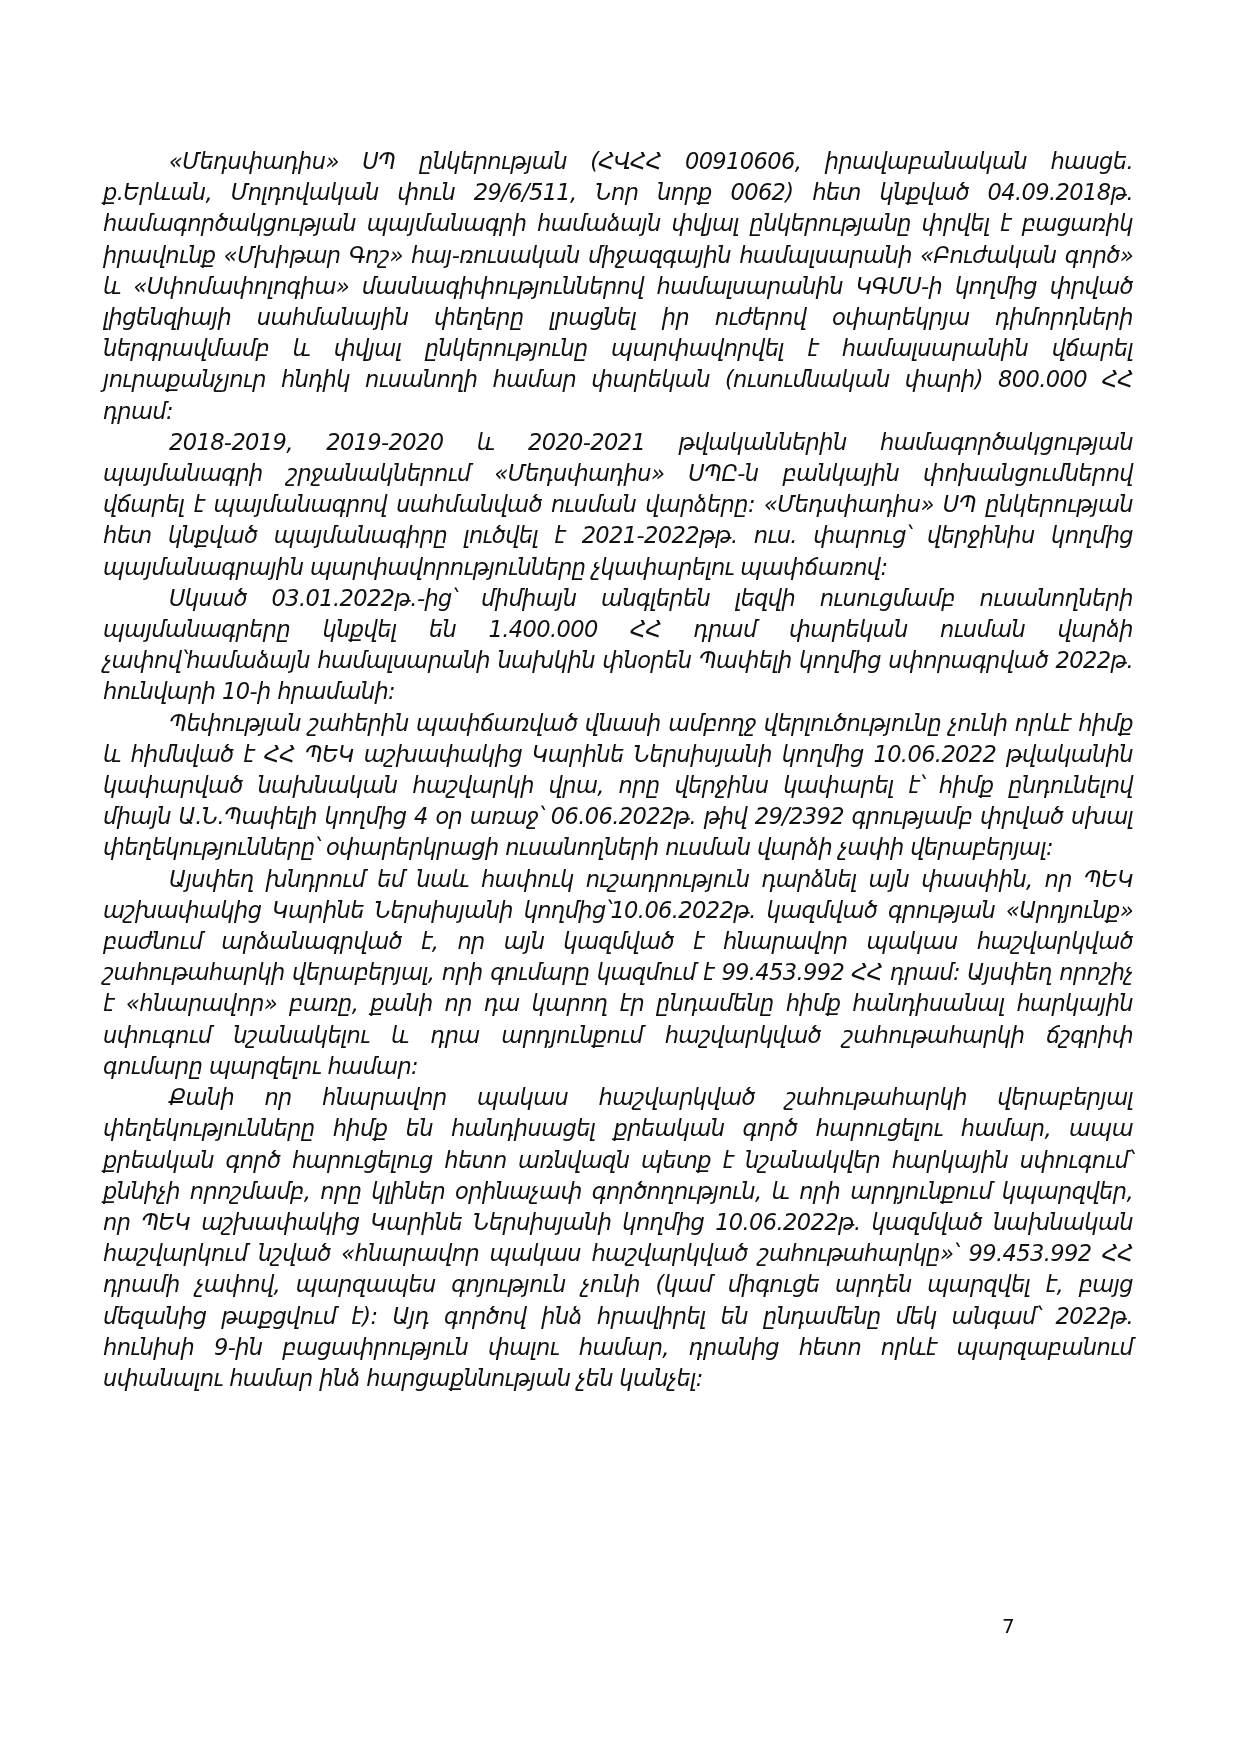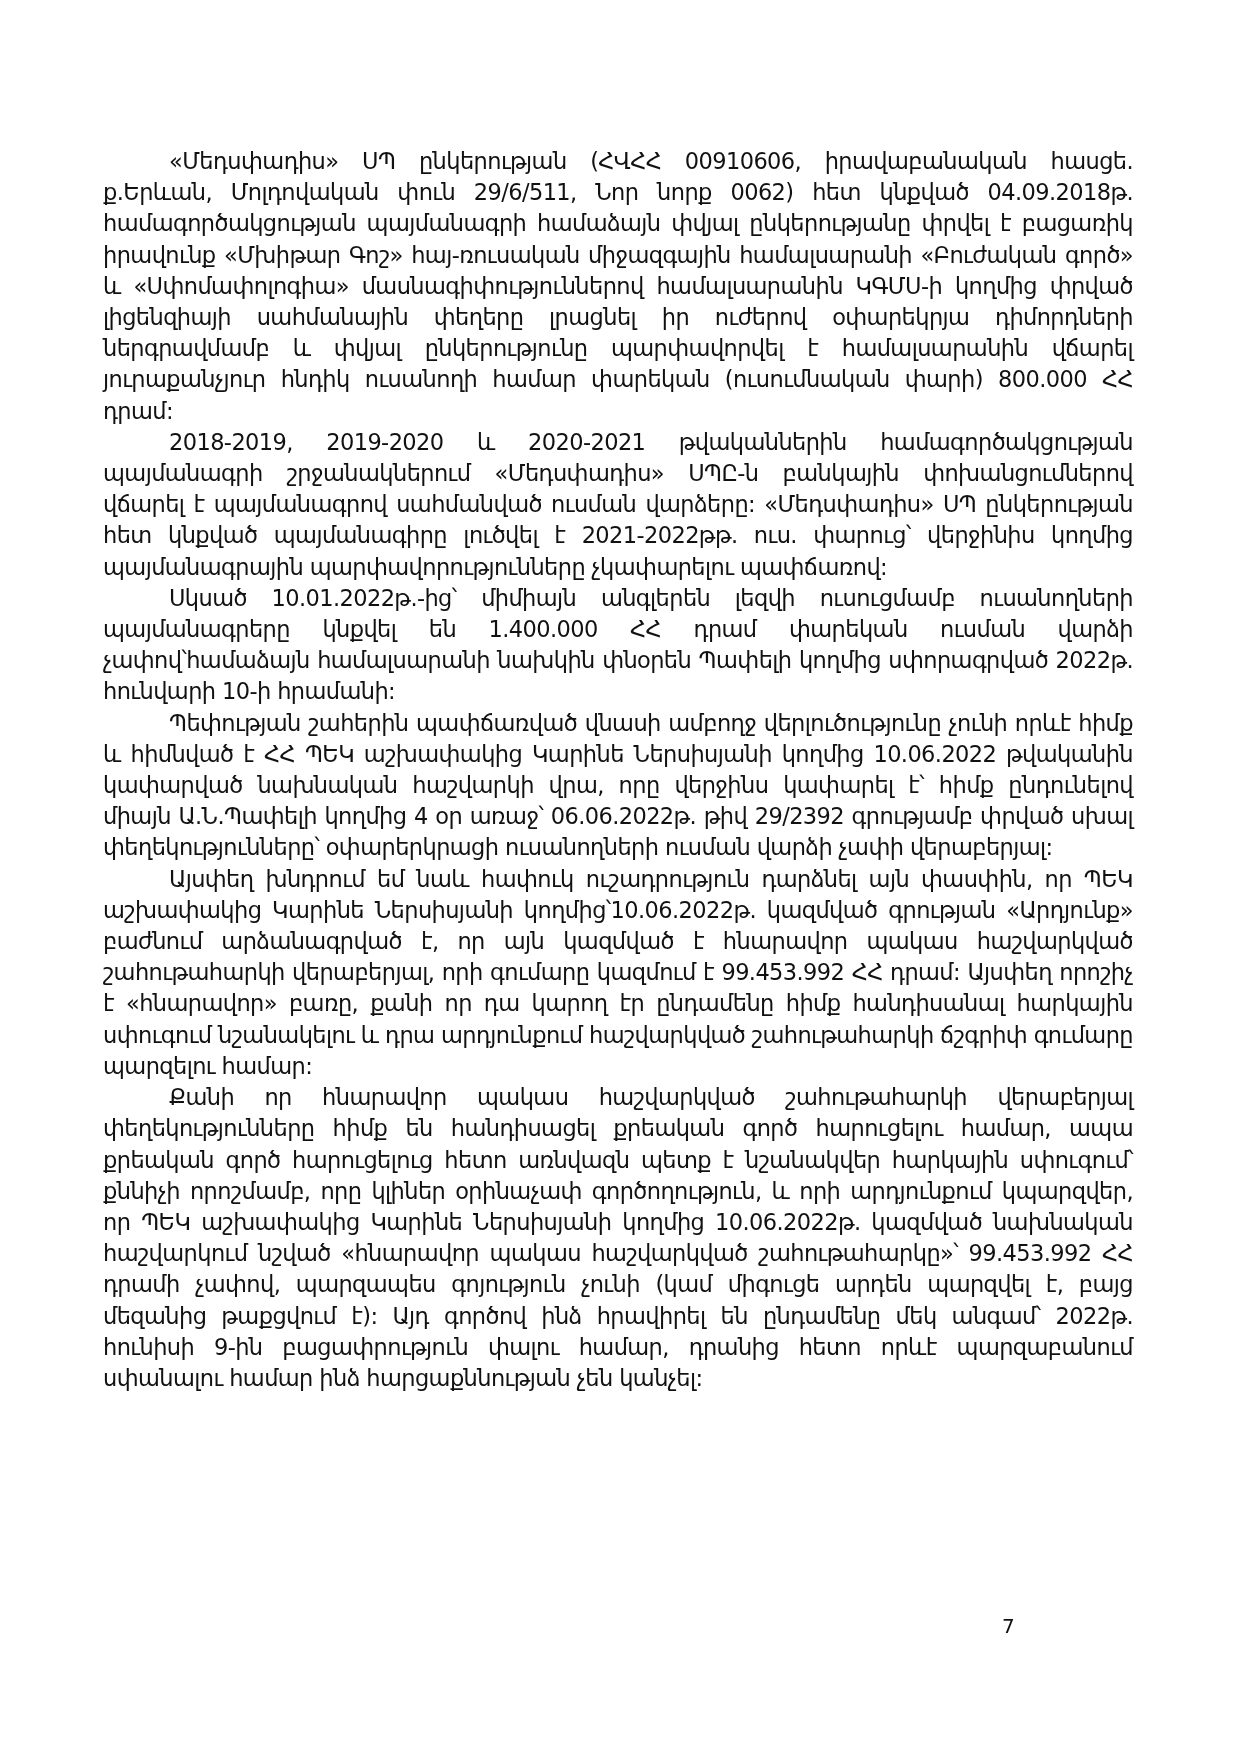--- a/index.html
+++ b/index.html
@@ -6,20 +6,21 @@
   body { width: 1241px; height: 1754px; position: relative; overflow: hidden; }
   .page {
     position: absolute; left: 0; top: 0; width: 1241px; height: 1754px; background: #ffffff;
   }
   .content {
     position: absolute;
     left: 103px;
     top: 146px;
     width: 1030px;
     font-family: "DejaVu Sans", sans-serif;
+    font-style: italic;
     font-size: 22.5px;
     line-height: 31.2px;
     color: #111111;
     letter-spacing: -0.6px;
   }
   .para {
     margin: 0;
     text-align: justify;
     text-indent: 66px;
     hyphens: none;
@@ -33,19 +34,19 @@
     color: #111111;
   }
 </style>
 </head>
 <body>
 
 <div class="page">
   <div class="content">
     <p class="para">«Մեդսփադիս» ՍՊ ընկերության (ՀՎՀՀ 00910606, իրավաբանական հասցե. ք.Երևան, Մոլդովական փուն 29/6/511, Նոր նորք 0062) հետ կնքված 04.09.2018թ. համագործակցության պայմանագրի համաձայն փվյալ ընկերությանը փրվել է բացառիկ իրավունք «Մխիթար Գոշ» հայ-ռուսական միջազգային համալսարանի «Բուժական գործ» և «Սփոմափոլոգիա» մասնագիփություններով համալսարանին ԿԳՄՍ-ի կողմից փրված լիցենզիայի սահմանային փեղերը լրացնել իր ուժերով օփարեկրյա դիմորդների ներգրավմամբ և փվյալ ընկերությունը պարփավորվել է համալսարանին վճարել յուրաքանչյուր հնդիկ ուսանողի համար փարեկան (ուսումնական փարի) 800.000 ՀՀ դրամ:</p>
     <p class="para">2018-2019, 2019-2020 և 2020-2021 թվականներին համագործակցության պայմանագրի շրջանակներում «Մեդսփադիս» ՍՊԸ-ն բանկային փոխանցումներով վճարել է պայմանագրով սահմանված ուսման վարձերը: «Մեդսփադիս» ՍՊ ընկերության հետ կնքված պայմանագիրը լուծվել է 2021-2022թթ. ուս. փարուց՝ վերջինիս կողմից պայմանագրային պարփավորությունները չկափարելու պափճառով:</p>
-    <p class="para">Սկսած 10.01.2022թ.-ից՝ միմիայն անգլերեն լեզվի ուսուցմամբ ուսանողների պայմանագրերը կնքվել են 1.400.000 ՀՀ դրամ փարեկան ուսման վարձի չափով՝համաձայն համալսարանի նախկին փնօրեն Պափելի կողմից սփորագրված 2022թ. հունվարի 10-ի հրամանի:</p>
+    <p class="para">Սկսած 03.01.2022թ.-ից՝ միմիայն անգլերեն լեզվի ուսուցմամբ ուսանողների պայմանագրերը կնքվել են 1.400.000 ՀՀ դրամ փարեկան ուսման վարձի չափով՝համաձայն համալսարանի նախկին փնօրեն Պափելի կողմից սփորագրված 2022թ. հունվարի 10-ի հրամանի:</p>
     <p class="para">Պեփության շահերին պափճառված վնասի ամբողջ վերլուծությունը չունի որևէ հիմք և հիմնված է ՀՀ ՊԵԿ աշխափակից Կարինե Ներսիսյանի կողմից 10.06.2022 թվականին կափարված նախնական հաշվարկի վրա, որը վերջինս կափարել է՝ հիմք ընդունելով միայն Ա.Ն.Պափելի կողմից 4 օր առաջ՝ 06.06.2022թ. թիվ 29/2392 գրությամբ փրված սխալ փեղեկությունները՝ օփարերկրացի ուսանողների ուսման վարձի չափի վերաբերյալ:</p>
     <p class="para">Այսփեղ խնդրում եմ նաև հափուկ ուշադրություն դարձնել այն փասփին, որ ՊԵԿ աշխափակից Կարինե Ներսիսյանի կողմից՝10.06.2022թ. կազմված գրության «Արդյունք» բաժնում արձանագրված է, որ այն կազմված է հնարավոր պակաս հաշվարկված շահութահարկի վերաբերյալ, որի գումարը կազմում է 99.453.992 ՀՀ դրամ: Այսփեղ որոշիչ է «հնարավոր» բառը, քանի որ դա կարող էր ընդամենը հիմք հանդիսանալ հարկային սփուգում նշանակելու և դրա արդյունքում հաշվարկված շահութահարկի ճշգրիփ գումարը պարզելու համար:</p>
     <p class="para">Քանի որ հնարավոր պակաս հաշվարկված շահութահարկի վերաբերյալ փեղեկությունները հիմք են հանդիսացել քրեական գործ հարուցելու համար, ապա քրեական գործ հարուցելուց հետո առնվազն պետք է նշանակվեր հարկային սփուգում՝ քննիչի որոշմամբ, որը կլիներ օրինաչափ գործողություն, և որի արդյունքում կպարզվեր, որ ՊԵԿ աշխափակից Կարինե Ներսիսյանի կողմից 10.06.2022թ. կազմված նախնական հաշվարկում նշված «հնարավոր պակաս հաշվարկված շահութահարկը»՝ 99.453.992 ՀՀ դրամի չափով, պարզապես գոյություն չունի (կամ միգուցե արդեն պարզվել է, բայց մեզանից թաքցվում է): Այդ գործով ինձ հրավիրել են ընդամենը մեկ անգամ՝ 2022թ. հունիսի 9-ին բացափրություն փալու համար, դրանից հետո որևէ պարզաբանում սփանալու համար ինձ հարցաքննության չեն կանչել:</p>
   </div>
   <div class="page-number">7</div>
 </div>
 
 </body></html>

